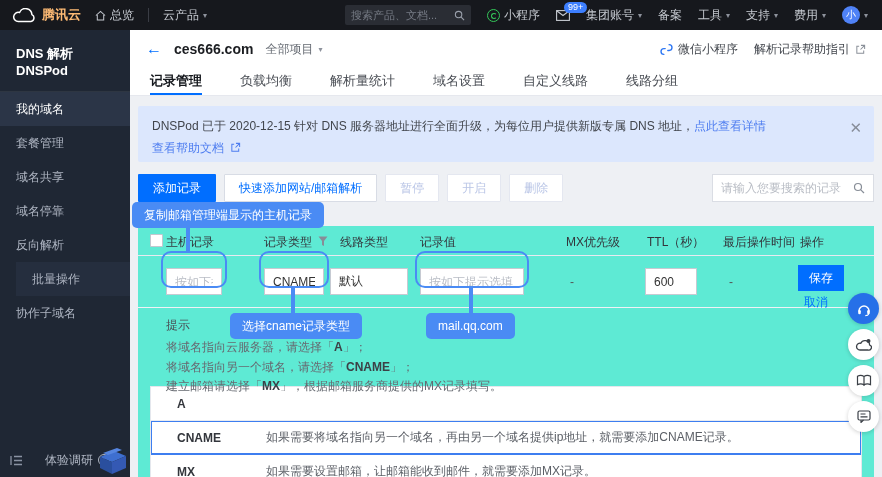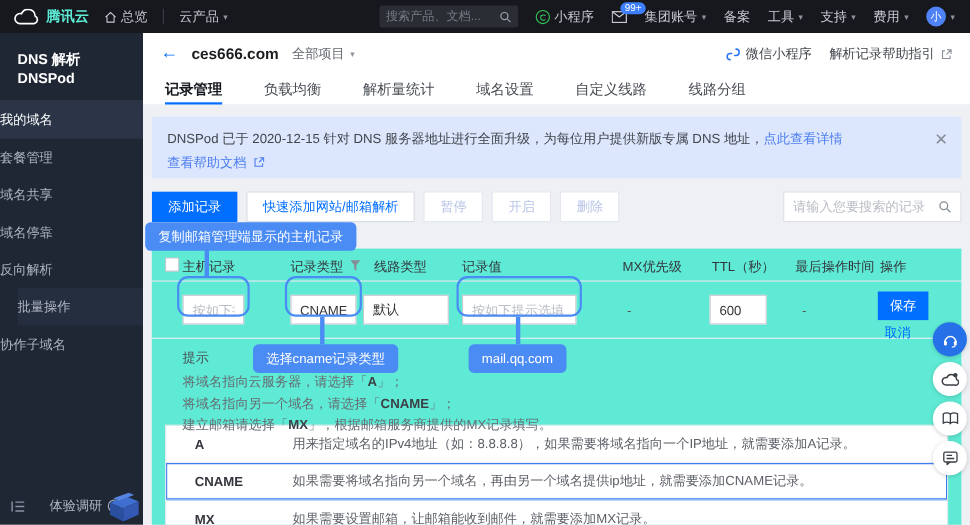--- a/index.html
+++ b/index.html
@@ -1,38 +1,38 @@
 <!DOCTYPE html>
 <html><head>
 <meta charset="utf-8">
 <style>
   * { margin:0; padding:0; box-sizing:border-box; }
   html,body { width:882px; height:477px; overflow:hidden; font-family:"Liberation Sans","DejaVu Sans",sans-serif; background:#eef0f4; }
 
   
   .topbar { position:absolute; top:0; left:0; width:882px; height:30px; background:#16181d; display:flex; align-items:center; color:#c6cad1; font-size:12px; z-index:50; }
   .tb-left { display:flex; align-items:center; gap:14px; padding-left:12px; }
-  .brand { display:flex; align-items:center; gap:6px; color:#5eead4; font-weight:bold; font-size:13px; }
+  .brand { display:flex; align-items:center; gap:6px; color:#fdba74; font-weight:bold; font-size:13px; }
   .tb-item { display:flex; align-items:center; gap:4px; cursor:pointer; white-space:nowrap; }
   .tb-divider { width:1px; height:14px; background:#3a3d45; }
   .caret { font-size:8px; color:#8d929c; }
   .tb-right { margin-left:auto; display:flex; align-items:center; gap:16px; padding-right:14px; }
   .tb-search { width:126px; height:20px; background:#2a2d34; border-radius:2px; display:flex; align-items:center; padding:0 6px; }
   .tb-search input { flex:1; background:transparent; border:none; outline:none; color:#c6cad1; font-size:11px; width:90px; }
   .tb-search input::placeholder { color:#767b85; }
   .mp-icon { width:13px; height:13px; border:1.5px solid #34c759; border-radius:50%; display:inline-block; position:relative; }
   .mp-icon::after { content:""; position:absolute; left:3px; top:3px; width:4px; height:4px; border:1.5px solid #34c759; border-radius:50%; border-right-color:transparent; }
   .mail-wrap { position:relative; }
   .badge { position:absolute; top:-8px; left:8px; background:#3d7fff; color:#fff; font-size:9px; line-height:11px; padding:0 4px; border-radius:7px; }
   .avatar { width:18px; height:18px; border-radius:50%; background:#4f82f7; color:#fff; font-size:10px; display:flex; align-items:center; justify-content:center; }
 
   
   .sidebar { position:absolute; top:30px; left:0; width:130px; height:447px; background:#1f2734; z-index:40; }
   .sb-title { color:#fff; font-size:13px; font-weight:bold; padding:15px 16px 13px; border-bottom:1px solid rgba(255,255,255,.07); }
-  .sb-item { height:34px; line-height:34px; font-size:12px; color:#aeb5c2; cursor:pointer; }
+  .sb-item { height:34px; line-height:34px; padding-left:16px; font-size:12px; color:#aeb5c2; cursor:pointer; }
   .sb-item.active { background:#2b3547; color:#fff; }
   .sb-item.hover { background:#252e3e;margin-left:16px; }
   .sb-footer { position:absolute; bottom:0; left:0; width:130px; height:34px; display:flex; align-items:center; color:#aeb5c2; font-size:12px; padding:0 10px; gap:8px; }
   .circ-arrow { width:12px; height:12px; border:1px solid #aeb5c2; border-radius:50%; font-size:9px; line-height:10px; text-align:center; display:inline-block; }
   .cube { position:absolute; right:2px; bottom:2px; }
 
   
   .main { position:absolute; top:30px; left:130px; width:752px; height:447px; background:#fff; }
   .main-header { height:38px; display:flex; align-items:center; padding:0 16px; gap:12px; background:#fff; }
   .back { color:#006eff; font-size:16px; cursor:pointer; line-height:1; }
@@ -283,21 +283,20 @@
       <div class="tips">
         <div class="t-title">提示</div>
         <div><span>将域名指向云服务器，请选择「</span><b>A</b><span>」；</span></div>
         <div><span>将域名指向另一个域名，请选择「</span><b>CNAME</b><span>」；</span></div>
         <div><span>建立邮箱请选择「</span><b>MX</b><span>」，根据邮箱服务商提供的MX记录填写。</span></div>
       </div>
 
       <div class="rtable">
         <div class="rrow">
           <span class="rt-name">A</span>
-          <span class="rt-desc">用来指定域名的IPv4地址（如：8.8.8.8），如果需要将域名指向一个IP地址，就需要添加A记录。</span>
         </div>
         <div class="rrow sel">
           <span class="rt-name">CNAME</span>
           <span class="rt-desc">如果需要将域名指向另一个域名，再由另一个域名提供ip地址，就需要添加CNAME记录。</span>
         </div>
         <div class="rrow">
           <span class="rt-name">MX</span>
           <span class="rt-desc">如果需要设置邮箱，让邮箱能收到邮件，就需要添加MX记录。</span>
         </div>
 

